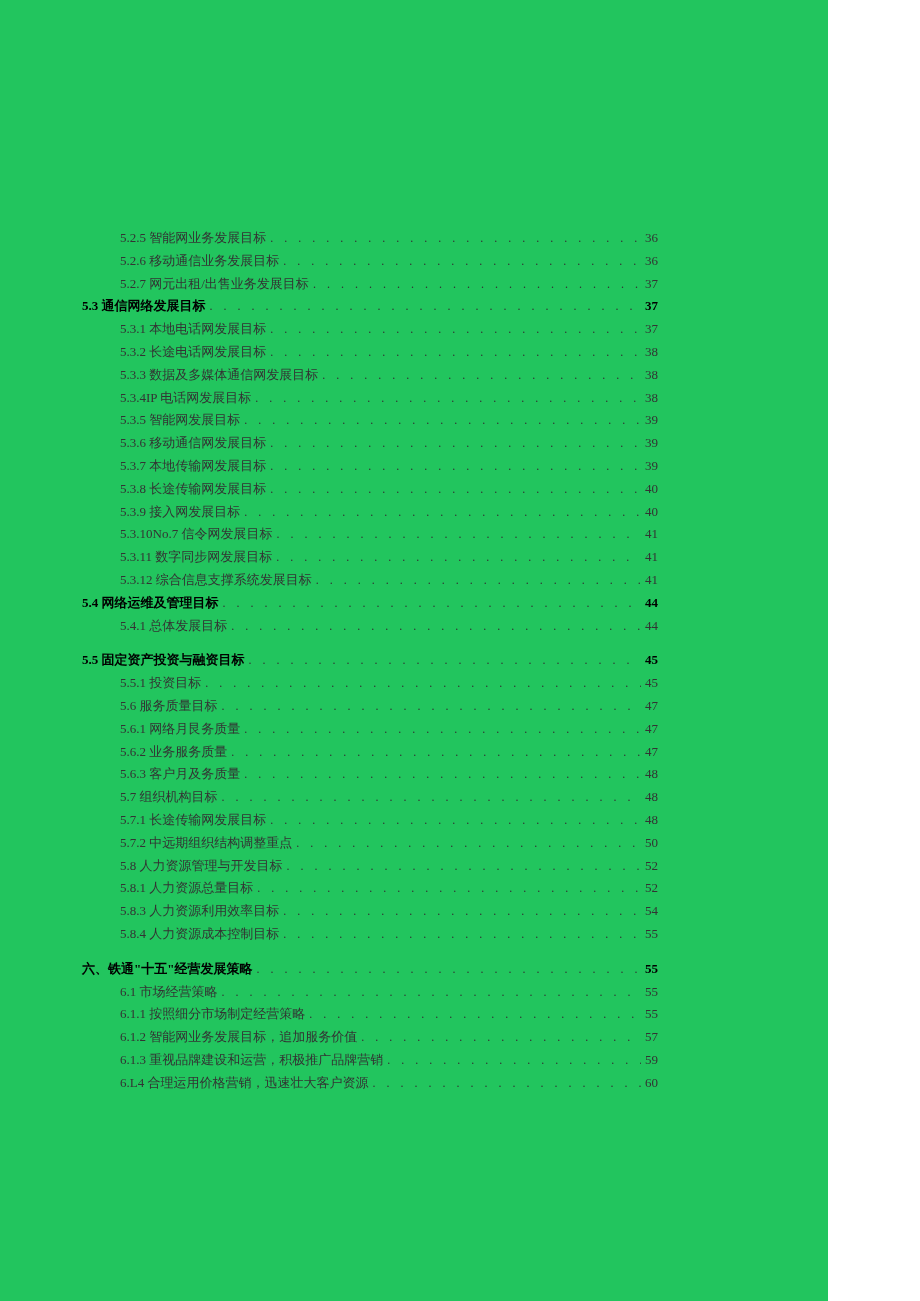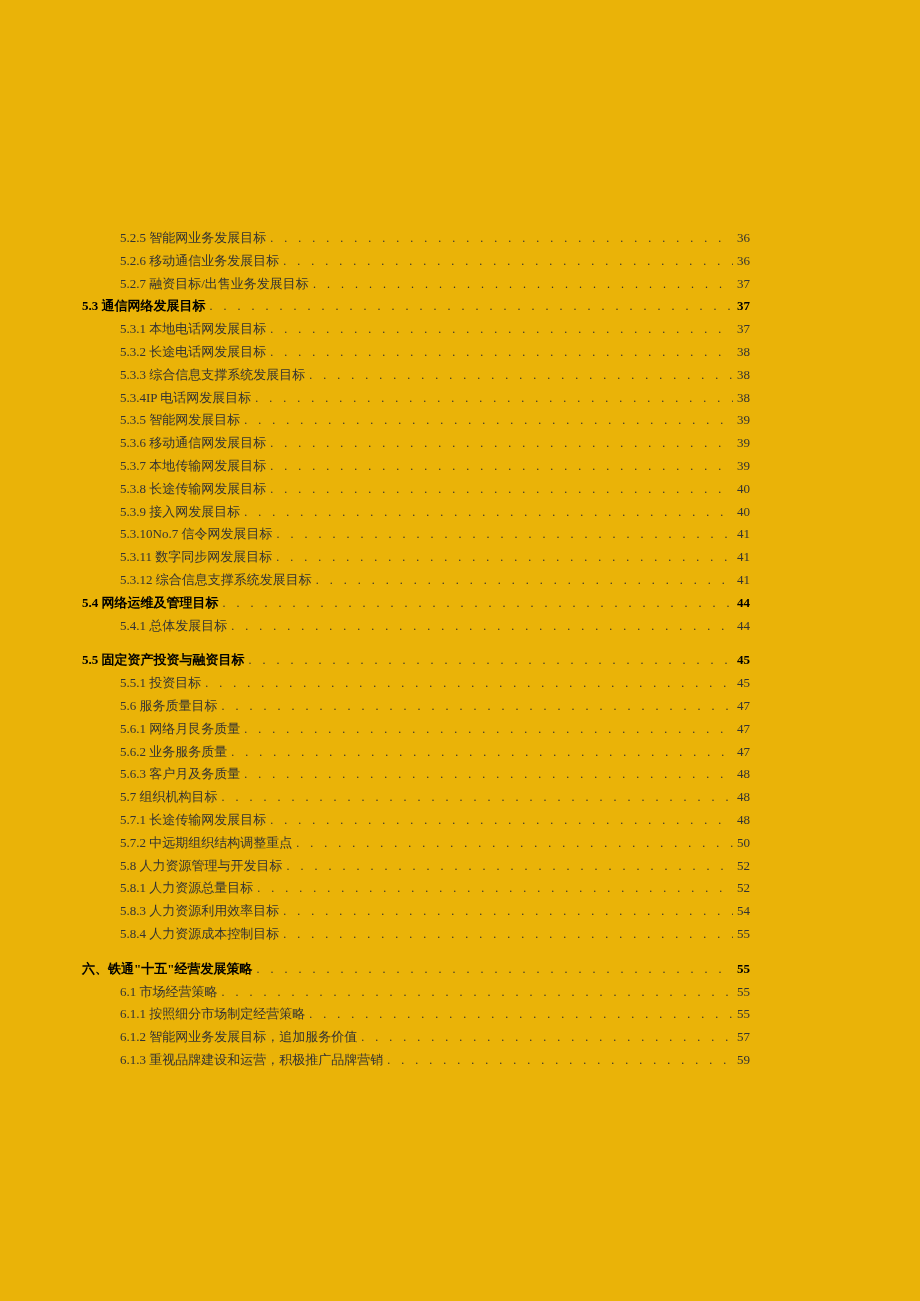--- a/index.html
+++ b/index.html
@@ -3,25 +3,25 @@
 <meta charset="utf-8">
 <style>
   html, body {
     margin: 0;
     padding: 0;
     background: #fff;
     font-family: "SimSun", "宋体", serif;
     color: #333;
   }
   .page {
-    width: 920px;
+    width: 828px;
     min-height: 1301px;
     box-sizing: border-box;
     padding: 228px 170px 0 80px;
-    background: #eab308;
+    background: #22c55e;
   }
   .toc-line {
     display: flex;
     align-items: baseline;
     font-size: 13px;
     line-height: 1.6;
     white-space: nowrap;
     margin-bottom: 2px;
     color: #333;
   }
@@ -60,41 +60,41 @@
         <span class="label">5.2.5 智能网业务发展目标</span>
         <span class="leaders"></span>
         <span class="page-num">36</span>
       </div>
       <div class="toc-line indent-1">
         <span class="label">5.2.6 移动通信业务发展目标</span>
         <span class="leaders"></span>
         <span class="page-num">36</span>
       </div>
       <div class="toc-line indent-1">
-        <span class="label">5.2.7 融资目标/出售业务发展目标</span>
+        <span class="label">5.2.7 网元出租/出售业务发展目标</span>
         <span class="leaders"></span>
         <span class="page-num">37</span>
       </div>
       <div class="toc-line indent-0 bold">
         <span class="label">5.3 通信网络发展目标</span>
         <span class="leaders"></span>
         <span class="page-num">37</span>
       </div>
       <div class="toc-line indent-1">
         <span class="label">5.3.1 本地电话网发展目标</span>
         <span class="leaders"></span>
         <span class="page-num">37</span>
       </div>
       <div class="toc-line indent-1">
         <span class="label">5.3.2 长途电话网发展目标</span>
         <span class="leaders"></span>
         <span class="page-num">38</span>
       </div>
       <div class="toc-line indent-1">
-        <span class="label">5.3.3 综合信息支撑系统发展目标</span>
+        <span class="label">5.3.3 数据及多媒体通信网发展目标</span>
         <span class="leaders"></span>
         <span class="page-num">38</span>
       </div>
       <div class="toc-line indent-1">
         <span class="label">5.3.4IP 电话网发展目标</span>
         <span class="leaders"></span>
         <span class="page-num">38</span>
       </div>
       <div class="toc-line indent-1">
         <span class="label">5.3.5 智能网发展目标</span>
@@ -230,15 +230,20 @@
       </div>
       <div class="toc-line indent-1">
         <span class="label">6.1.2 智能网业务发展目标，追加服务价值</span>
         <span class="leaders"></span>
         <span class="page-num">57</span>
       </div>
       <div class="toc-line indent-1">
         <span class="label">6.1.3 重视品牌建设和运营，积极推广品牌营销</span>
         <span class="leaders"></span>
         <span class="page-num">59</span>
+      </div>
+      <div class="toc-line indent-1">
+        <span class="label">6.L4 合理运用价格营销，迅速壮大客户资源</span>
+        <span class="leaders"></span>
+        <span class="page-num">60</span>
       </div>
     </div>
 </div>
 
 </body></html>

